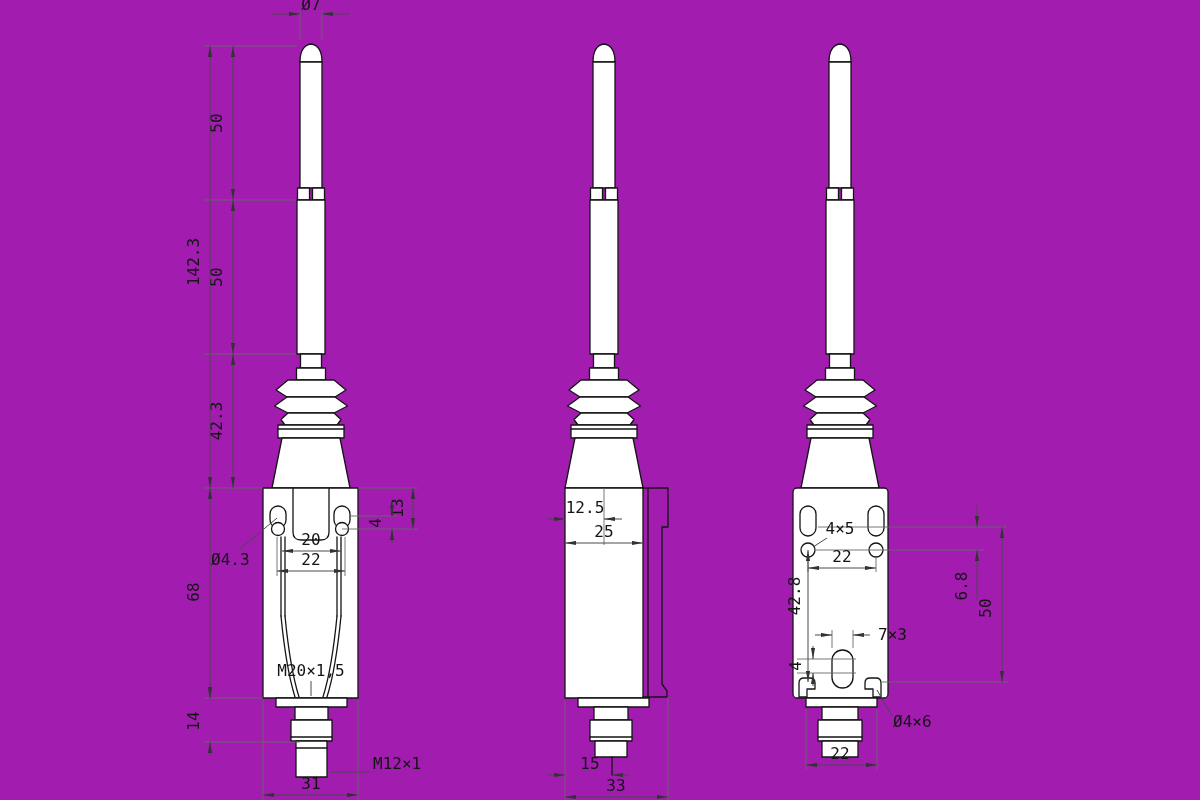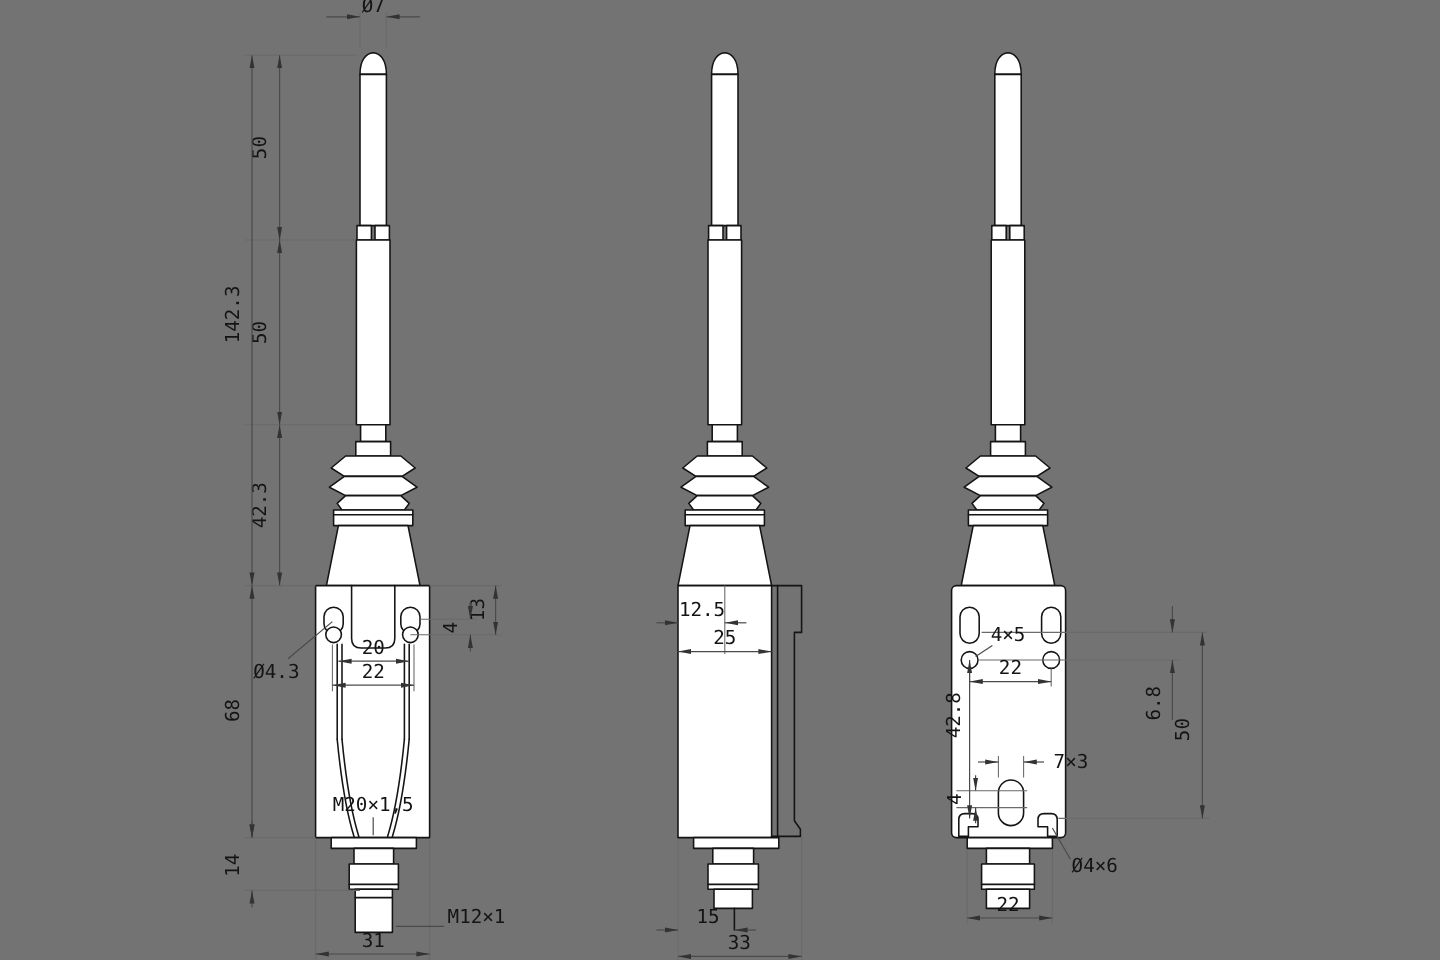--- a/index.html
+++ b/index.html
@@ -1,16 +1,16 @@
 <!DOCTYPE html>
 <html><head>
 <meta charset="utf-8">
 <style>
   html,body{margin:0;padding:0;background:#fff;}
-  .stage{width:1200px;height:800px;background:#737373;position:relative;font-family:"DejaVu Sans Mono",monospace;}
+  .stage{width:1200px;height:800px;background:#a21caf;position:relative;font-family:"DejaVu Sans Mono",monospace;}
   svg{display:block;}
   svg text{font-family:"DejaVu Sans Mono",monospace;font-size:16px;fill:#141414;}
   .obj{stroke:#141414;stroke-width:1.3;fill:#fff;stroke-linejoin:round;stroke-linecap:round;}
   .objl{stroke:#141414;stroke-width:1.3;fill:none;stroke-linejoin:round;stroke-linecap:round;}
   .dim{stroke:#4a4a4a;stroke-width:1;fill:none;}
   .ext{stroke:#6a6a6a;stroke-width:0.9;fill:none;}
 </style>
 </head>
 <body>
 

